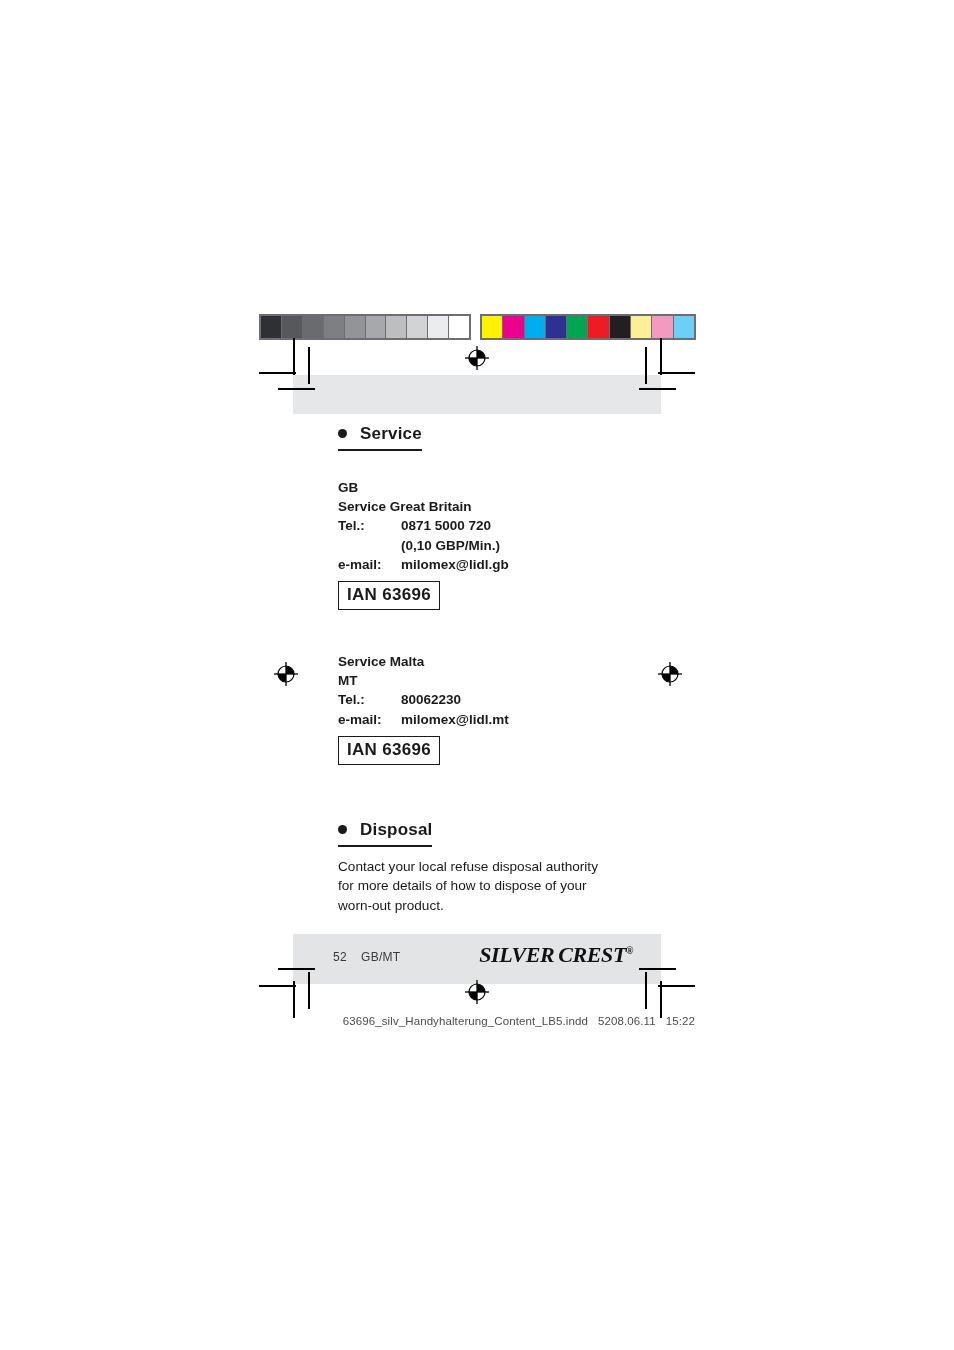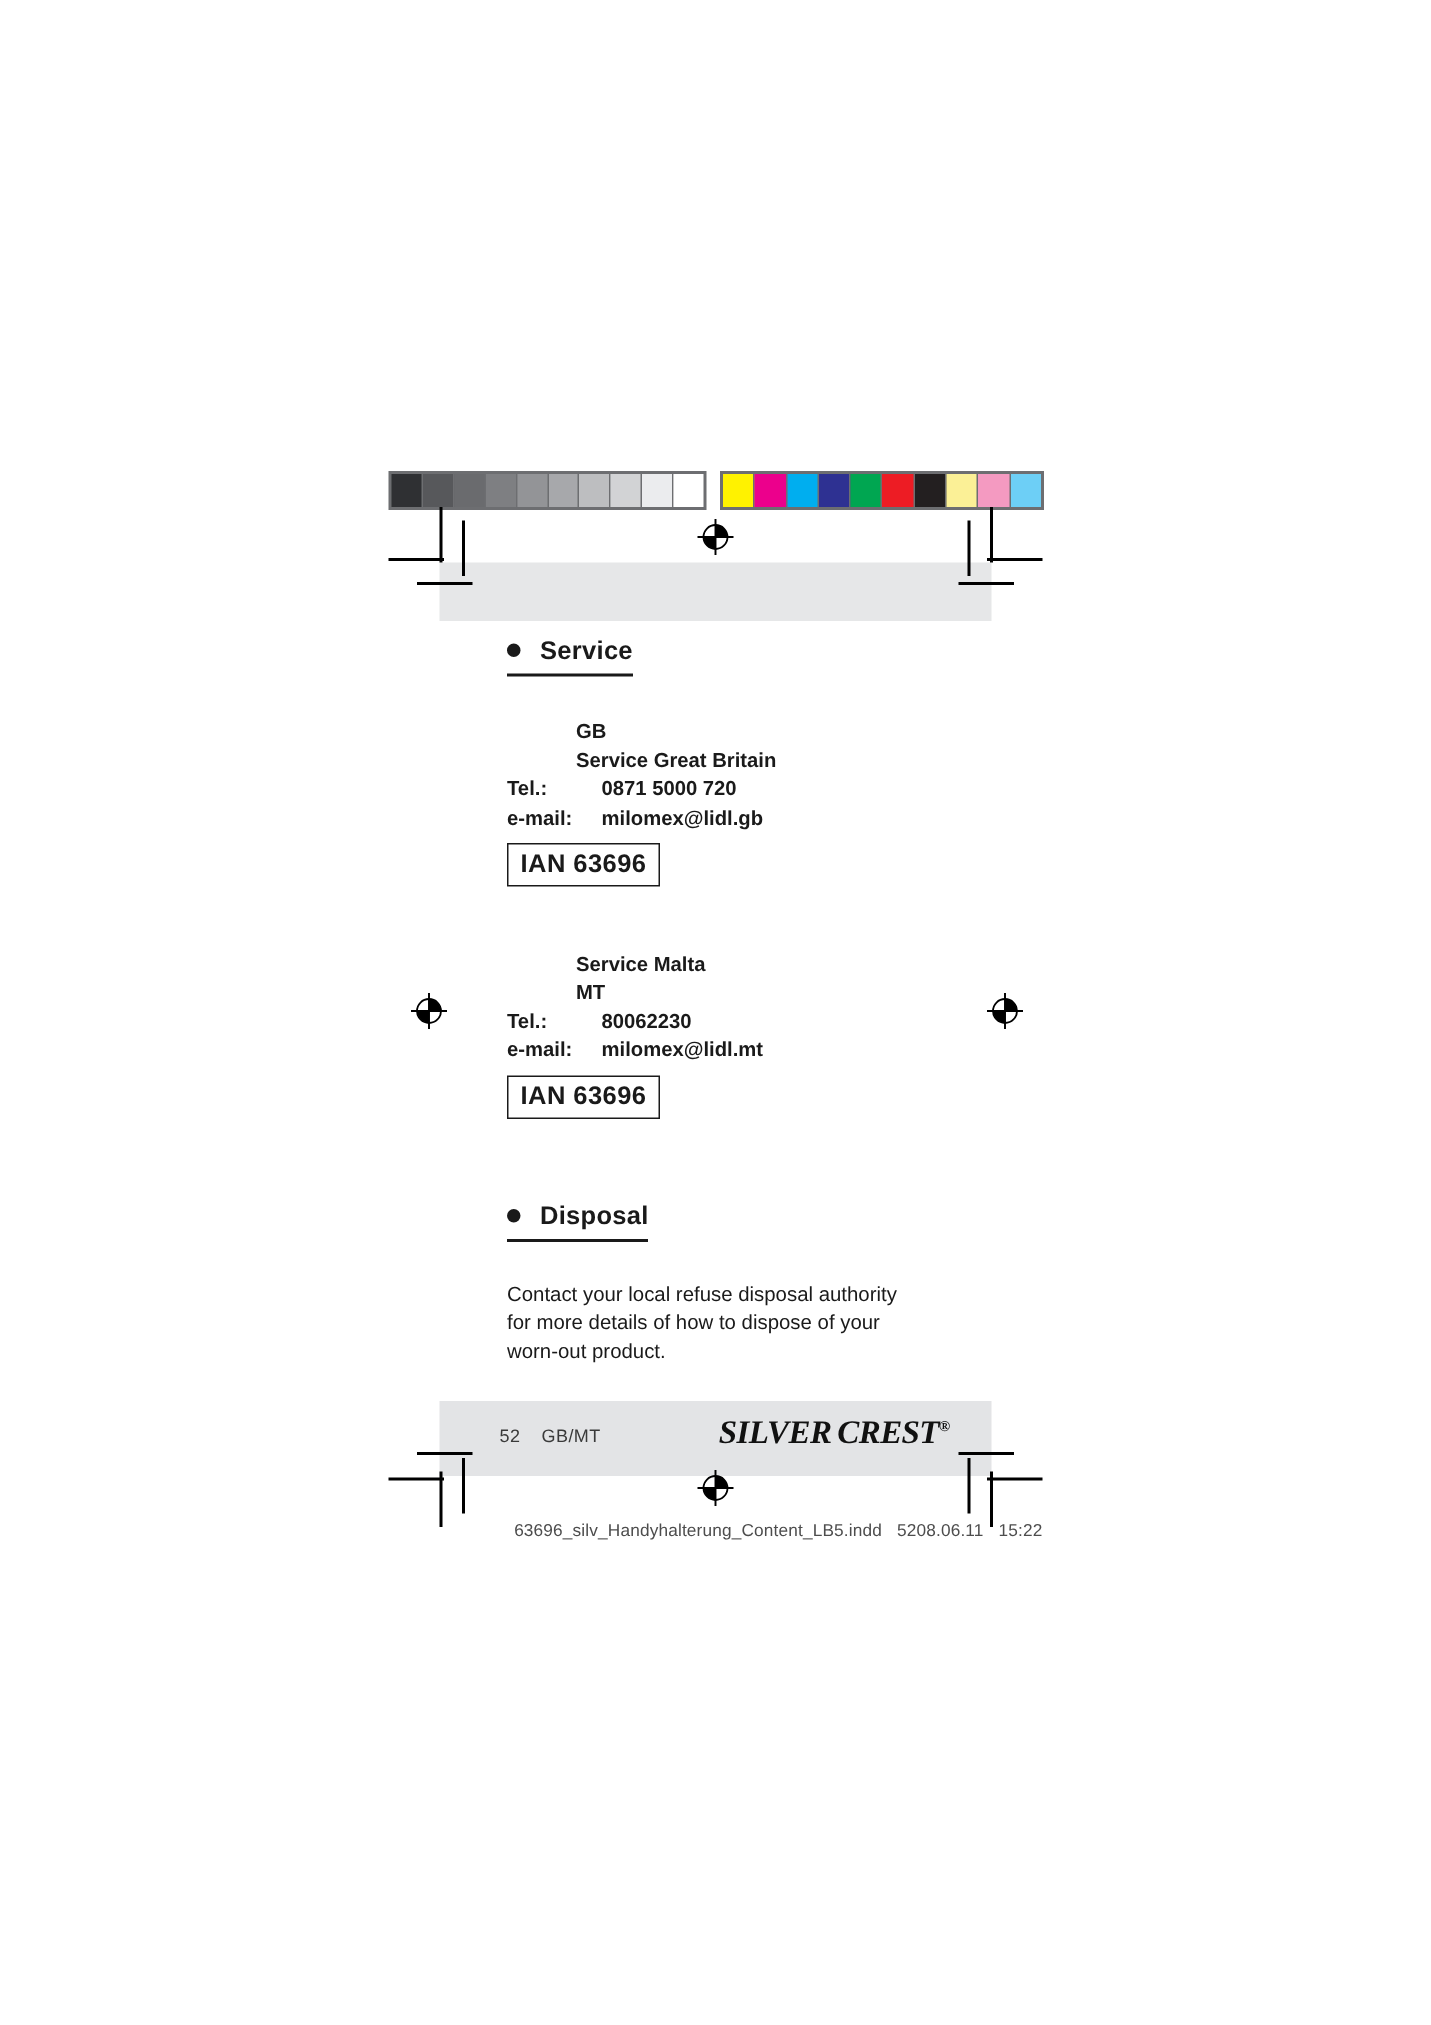--- a/index.html
+++ b/index.html
@@ -116,21 +116,20 @@
 
   .block-gb { margin-top: 27px; }
   .block-mt { margin-top: 42px; }
 
   .svc-line {
     font-size: 13.5px;
     font-weight: bold;
     line-height: 19.2px;
     color: #1a1a1a;
     white-space: nowrap;
-    margin-left: 46px;
   }
   .svc-row {
     display: flex;
     font-size: 13.5px;
     font-weight: bold;
     line-height: 19.2px;
     color: #1a1a1a;
   }
   .svc-row .lbl { width: 63px; flex: 0 0 63px; }
   .svc-row .val { flex: 1 1 auto; }
@@ -163,21 +162,21 @@
     justify-content: center;
   }
   .recycle-badge svg { display: block; }
   .disposal-text {
     margin-left: 16px;
     font-size: 13.6px;
     line-height: 19.4px;
     color: #1a1a1a;
   }
   .disposal-para {
-    margin-top: 25px;
+    margin-top: 10px;
     font-size: 13.6px;
     line-height: 19.4px;
     color: #1a1a1a;
     width: 260px;
   }
 
   
   #footer-inner {
     position: absolute;
     left: 293px;
@@ -337,20 +336,24 @@
     </div>
 
     <div class="block-gb">
       <div class="svc-line">GB</div>
       <div class="svc-line">Service Great Britain</div>
       <div class="svc-row">
         <span class="lbl">Tel.:</span>
         <span class="val">0871 5000 720</span>
       </div>
       <div class="svc-row">
+        <span class="lbl"></span>
+        <span class="val">(0,10 GBP/Min.)</span>
+      </div>
+      <div class="svc-row">
         <span class="lbl">e-mail:</span>
         <span class="val">milomex@lidl.gb</span>
       </div>
       <div class="ian-box">IAN 63696</div>
     </div>
 
     <div class="block-mt">
       <div class="svc-line">Service Malta</div>
       <div class="svc-line">MT</div>
       <div class="svc-row">

